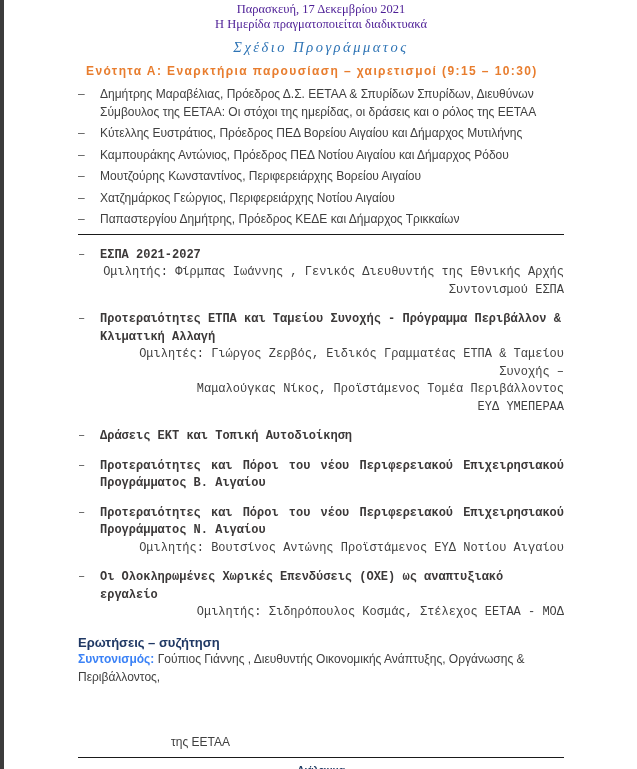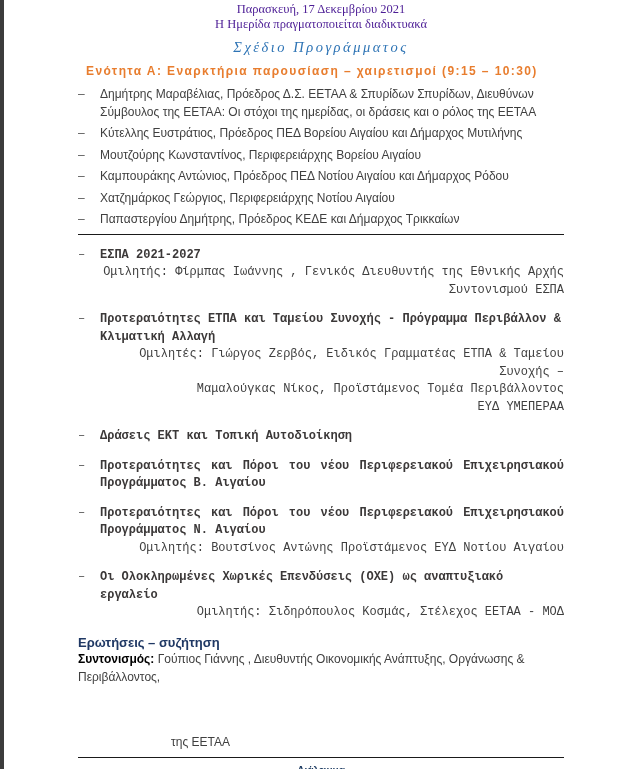--- a/index.html
+++ b/index.html
@@ -20,21 +20,21 @@
   ul.dash-list li{position:relative;padding-left:22px;font-size:12px;line-height:17.5px;margin-bottom:4px;}
   ul.dash-list li::before{content:"–";position:absolute;left:0;top:0;color:#595959;}
   .item{position:relative;padding-left:22px;margin-top:12px;font-size:12px;line-height:17.5px;font-family:Liberation Mono, monospace;}
   .item::before{content:"–";position:absolute;left:0;top:0;color:#595959;}
   .item-title{font-weight:bold;color:#3b3838;}
   .item-title.justify{text-align:justify;}
   .speaker{color:#3f3f3f;text-align:right;}
   .speaker-cont{padding-left:72px;}
   .rule{border:none;border-top:1px solid #1a1a1a;margin:5px 0 0 0;}
   .rule.thick{border-top-width:2px;}
-  .navy{color:#000000;}
+  .navy{color:#3b82f6;}
   .bold{font-weight:bold;}
   .questions-left{font-size:13px;font-weight:bold;color:#1f3864;margin-top:12px;line-height:17.5px;}
   .coord{font-size:12px;line-height:17.5px;}
   .coord-cont{font-size:12px;line-height:17.5px;padding-left:93px;margin-top:48px;}
   .break-label{font-size:10px;font-weight:bold;color:#17365d;text-align:center;margin:4px 0;line-height:17px;}
 </style>
 </head>
 <body>
 
 <div class="viewer-edge"></div>
@@ -42,22 +42,22 @@
 <div class="page">
 
   <div class="date-line center">Παρασκευή, 17 Δεκεμβρίου 2021</div>
   <div class="date-line center">Η Ημερίδα πραγματοποιείται διαδικτυακά</div>
   <div class="prog-title center">Σχέδιο Προγράμματος</div>
 
   <div class="sec-header">Ενότητα Α: Εναρκτήρια παρουσίαση – χαιρετισμοί (9:15 – 10:30)</div>
   <ul class="dash-list">
     <li>Δημήτρης Μαραβέλιας, Πρόεδρος Δ.Σ. ΕΕΤΑΑ &amp; Σπυρίδων Σπυρίδων, Διευθύνων Σύμβουλος της ΕΕΤΑΑ: Οι στόχοι της ημερίδας, οι δράσεις και ο ρόλος της ΕΕΤΑΑ</li>
     <li>Κύτελλης Ευστράτιος, Πρόεδρος ΠΕΔ Βορείου Αιγαίου και Δήμαρχος Μυτιλήνης</li>
+    <li>Καμπουράκης Αντώνιος, Πρόεδρος ΠΕΔ Νοτίου Αιγαίου και Δήμαρχος Ρόδου</li>
     <li>Μουτζούρης Κωνσταντίνος, Περιφερειάρχης Βορείου Αιγαίου</li>
-    <li>Καμπουράκης Αντώνιος, Πρόεδρος ΠΕΔ Νοτίου Αιγαίου και Δήμαρχος Ρόδου</li>
     <li>Χατζημάρκος Γεώργιος, Περιφερειάρχης Νοτίου Αιγαίου</li>
     <li>Παπαστεργίου Δημήτρης, Πρόεδρος ΚΕΔΕ και Δήμαρχος Τρικκαίων</li>
   </ul>
 
   <hr class="rule">
 
   <div class="item">
     <div class="item-title">ΕΣΠΑ 2021-2027</div>
     <div class="speaker">Ομιλητής:  Φίρμπας Ιωάννης , Γενικός Διευθυντής της Εθνικής Αρχής Συντονισμού ΕΣΠΑ</div>
   </div>

